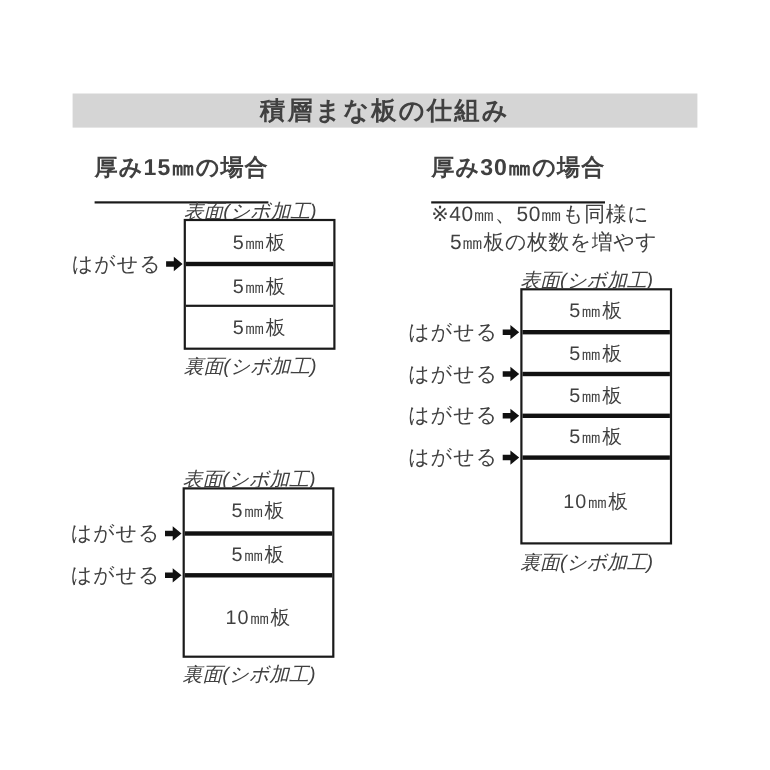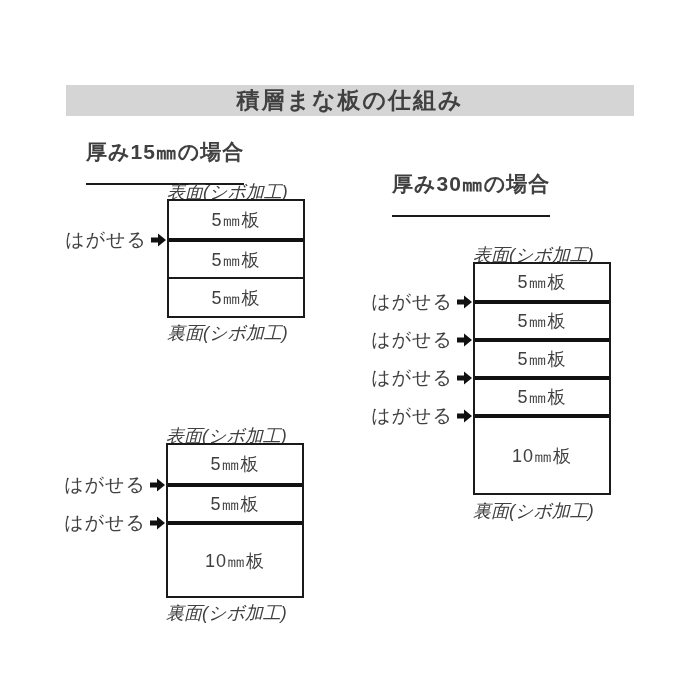--- a/index.html
+++ b/index.html
@@ -139,22 +139,24 @@
   </div>
   <div class="peel-row" style="right:534px; top:512px;">
     <span class="peel-text">はがせる</span>
     <svg class="peel-arrow" width="17" height="16" viewBox="0 0 17 16">
         <path d="M1 5.5 H8 V1.5 L16 8 L8 14.5 V10.5 H1 Z" fill="#111111"></path>
       </svg>
   </div>
 
   <div class="back-label" style="left:166px; top:601px;">裏面(シボ加工)</div>
 
-  <div class="section-heading" style="left:392px; top:138px;margin-top:32px;">厚み30㎜の場合</div>
+  <div class="section-heading" style="left:392px; top:138px;">厚み30㎜の場合</div>
 
+  <div class="note-line" style="left:392px; top:182px;">※40㎜、50㎜も同様に</div>
+  <div class="note-line" style="left:409px; top:207px;">5㎜板の枚数を増やす</div>
 
   <div class="surface-label" style="left:473px; top:243px;">表面(シボ加工)</div>
 
   <div class="layer-box" style="left:473px; top:262px; height:233px;">
     <div class="layer" style="height:36px;">5㎜板</div>
     <div class="divider-thick"></div>
     <div class="layer" style="height:34px;">5㎜板</div>
     <div class="divider-thick"></div>
     <div class="layer" style="height:34px;">5㎜板</div>
     <div class="divider-thick"></div>

